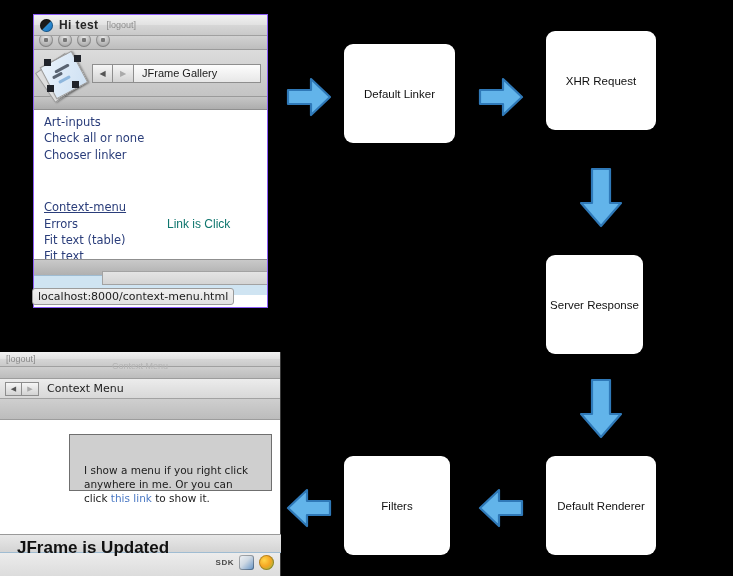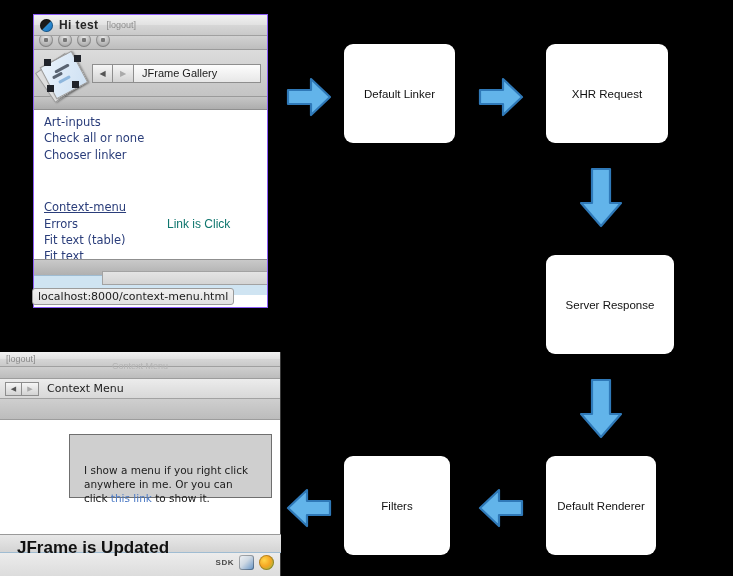--- a/index.html
+++ b/index.html
@@ -296,32 +296,32 @@
 
     <div class="content" style="height:120px;"></div>
 
     <div class="footer" style="left:0;top:196px;width:280px;height:28px;">
       <span class="sdklabel">SDK</span>
       <span class="miniicon mi-doc"></span>
       <span class="miniicon mi-swirl"></span>
     </div>
   </div>
 
-  <div class="ctxbox" style="left:69px;top:434px;width:203px;height:64px;">
+  <div class="ctxbox" style="left:69px;top:434px;width:203px;height:57px;">
     <div class="ctxtext">
       <span>I show a menu if you right click anywhere in me. Or you can click </span><a>this link</a><span> to show it.</span>
     </div>
   </div>
 
   <div style="position:absolute;left:0;top:534px;width:281px;height:17px;background:linear-gradient(to bottom,#e8e8e8,#d4d4d4);border-top:1px solid #9a9a9a;border-bottom:1px solid #9fbcd2;"></div>
   <div class="updated" style="left:17px;top:538px;">JFrame is Updated</div>
 
   <div class="node" style="left:344px;top:44px;width:111px;height:99px;">Default Linker</div>
-  <div class="node" style="left:546px;top:44px;width:122px;height:99px;">XHR Request</div>
-  <div class="node" style="left:546px;top:255px;width:128px;height:99px;">Server Response</div>
+  <div class="node" style="left:546px;top:31px;width:110px;height:99px;">XHR Request</div>
+  <div class="node" style="left:546px;top:255px;width:97px;height:99px;">Server Response</div>
   <div class="node" style="left:546px;top:456px;width:110px;height:99px;">Default Renderer</div>
   <div class="node" style="left:344px;top:456px;width:106px;height:99px;">Filters</div>
 
   <div class="arrow" style="left:286px;top:74px;">
     <svg width="46" height="46" viewBox="0 0 46 46">
       <path d="M2 16 L25 16 L25 5 L44 23 L25 41 L25 30 L2 30 Z" fill="#62b4ea" stroke="#2f79b8" stroke-width="2.2" stroke-linejoin="round"></path>
     </svg>
   </div>
 
   <div class="arrow" style="left:478px;top:74px;">

